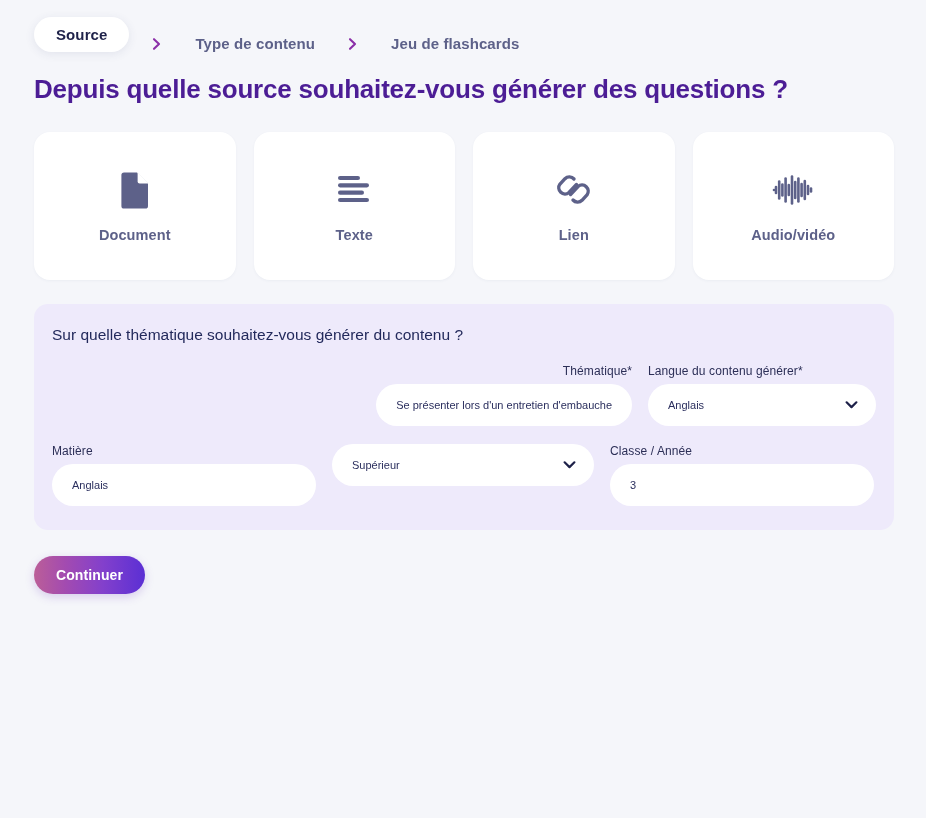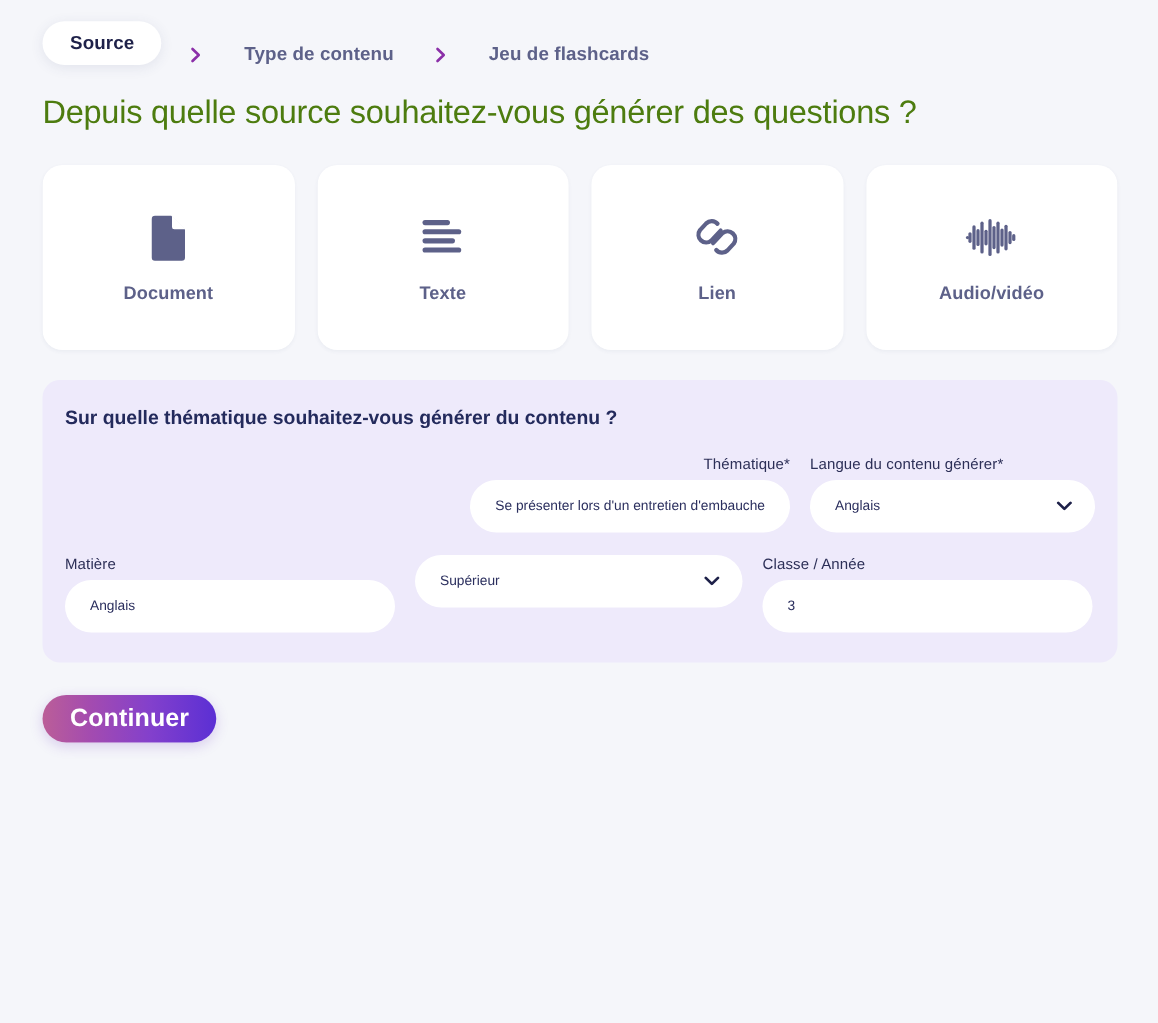--- a/index.html
+++ b/index.html
@@ -49,22 +49,22 @@
     padding:0 22px;
     line-height:1;
     display:flex;align-items:center;
   }
   .crumb-sep svg{display:block;}
 
   
   .page-title{
     margin:22px 0 0 34px;
     font-size:26px;
-    font-weight:400;
-    color:#4d7c0f;
+    font-weight:700;
+    color:#4c1d95;
     letter-spacing:-.2px;
   }
 
   
   .cards{
     margin:27px 0 0 34px;
     width:860px;
     display:grid;
     grid-template-columns:repeat(4,1fr);
     gap:18px;
@@ -101,21 +101,21 @@
 
   
   .panel{
     margin:24px 0 0 34px;
     width:860px;
     background:var(--panel);
     border-radius:14px;
     padding:22px 18px 24px 18px;
   }
   .panel-title{
-    font-size:15.5px;font-weight:700;
+    font-size:15.5px;font-weight:400;
     color:#232a5c;
     margin:0 0 20px 0;
   }
   .field-row{
     display:flex;
     gap:16px;
     margin-bottom:18px;
   }
   .field-row:last-child{margin-bottom:0;}
   .field{display:flex;flex-direction:column;gap:6px;}
@@ -156,21 +156,21 @@
 
   
   .continue-wrap{margin:26px 0 0 34px;}
   .btn-continue{
     border:none;
     height:38px;
     padding:0 22px;
     border-radius:999px;
     background:linear-gradient(90deg,#bb5e98 0%,#a34bb0 28%,#8340cc 62%,#5b2fd4 100%);
     color:#ffffff;
-    font-size:20px;font-weight:800;
+    font-size:14px;font-weight:800;
     letter-spacing:.1px;
     cursor:pointer;
     box-shadow:0 3px 10px rgba(110,60,190,.22);
   }
 </style>
 </head>
 <body>
 
 <div class="page">
 

